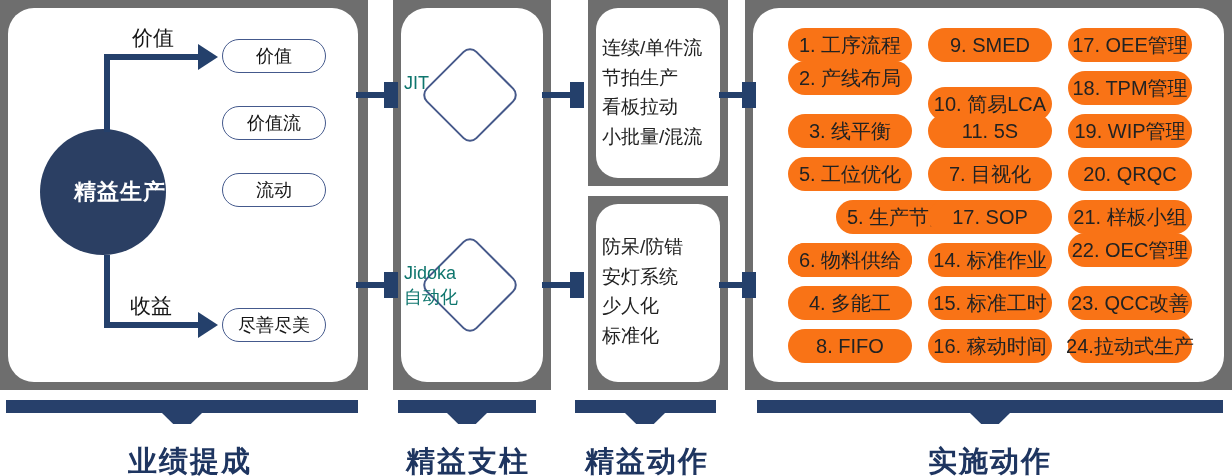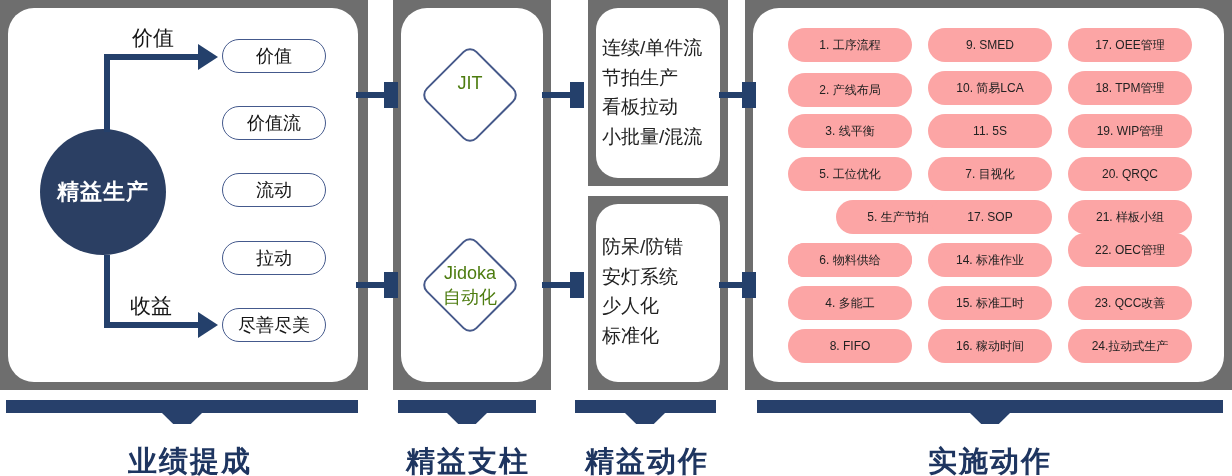--- a/index.html
+++ b/index.html
@@ -5,44 +5,44 @@
   * { margin:0; padding:0; box-sizing:border-box; }
   body { background:#ffffff; font-family:"Liberation Sans","DejaVu Sans",sans-serif; }
   #canvas { position:relative; width:1232px; height:476px; background:#ffffff; overflow:hidden; }
 
   .frame { position:absolute; background:#6e6e6e; }
   .card  { position:absolute; background:#ffffff; border-radius:26px; }
 
   
   .circle { position:absolute; left:40px; top:129px; width:126px; height:126px;
             border-radius:50%; background:#2b3f63; display:flex; align-items:center;
-            justify-content:center; color:#ffffff; font-size:22px; font-weight:bold;
+            justify-content:flex-end; color:#ffffff; font-size:22px; font-weight:bold;
             letter-spacing:1px; }
   .elbow  { position:absolute; background:#24406b; }
   .arrowhead { position:absolute; width:0; height:0;
                border-top:13px solid transparent; border-bottom:13px solid transparent;
                border-left:20px solid #24406b; }
   .flow-label { position:absolute; font-size:21px; color:#151515; font-weight:500; }
   .pill1 { position:absolute; left:222px; width:104px; height:34px; border-radius:17px;
            border:1.5px solid #44598c; background:#ffffff; display:flex; align-items:center;
            justify-content:center; font-size:18px; color:#151515; }
 
   
   .diamond { position:absolute; left:434px; width:72px; height:72px; background:#ffffff;
              border:2px solid #46598a; border-radius:10px; transform:rotate(45deg); }
-  .diamond-text { position:absolute; left:404px; width:132px; text-align:center;
-                  font-size:18px; color:#4d7c0f; line-height:24px; }
+  .diamond-text { position:absolute; left:404px; width:132px; 
+                  font-size:18px; color:#0f766e; line-height:24px; }
 
   
   .p3lines { position:absolute; left:602px; width:118px; font-size:19px; color:#222222;
              line-height:29.5px; }
 
   
-  .pill4 { position:absolute; width:124px; height:34px; border-radius:17px; background:#fca5a5;
-           display:flex; align-items:center; justify-content:center; font-size:12px;
+  .pill4 { position:absolute; width:124px; height:34px; border-radius:17px; background:#f97316;
+           display:flex; align-items:center; justify-content:center; font-size:20px;
            color:#222222; font-weight:500; white-space:nowrap; }
 
   
   .conn-bar  { position:absolute; height:6px; width:30px; background:#24406b; }
   .conn-head { position:absolute; width:14px; height:26px; background:#24406b; }
 
   
   .bbar { position:absolute; top:400px; height:13px; background:#27406b; }
   .bptr { position:absolute; top:413px; width:40px; height:11px; background:#27406b;
           clip-path:polygon(0 0,100% 0,72% 100%,28% 100%); }
@@ -78,21 +78,20 @@
   <div class="flow-label" style="left:132px;top:24px">价值</div>
 
   <div class="elbow" style="left:104px;top:255px;width:6px;height:73px"></div>
   <div class="elbow" style="left:104px;top:322px;width:96px;height:6px"></div>
   <div class="arrowhead" style="left:198px;top:312px"></div>
   <div class="flow-label" style="left:130px;top:292px">收益</div>
 
   <div class="pill1" style="top:39px">价值</div>
   <div class="pill1" style="top:106px">价值流</div>
   <div class="pill1" style="top:173px">流动</div>
-  <div class="pill1" style="top:241px">拉动</div>
   <div class="pill1" style="top:308px">尽善尽美</div>
 
   <div class="diamond" style="top:59px"></div>
   <div class="diamond-text" style="top:71px">
     <div>JIT</div>
   </div>
   <div class="diamond" style="top:249px"></div>
   <div class="diamond-text" style="top:261px">
     <div>Jidoka</div>
     <div>自动化</div>
@@ -105,31 +104,31 @@
     <div>标准化</div>
   </div>
   <div class="p3lines" style="top:33px">
     <div>连续/单件流</div>
     <div>节拍生产</div>
     <div>看板拉动</div>
     <div>小批量/混流</div>
   </div>
 
   <div class="pill4" style="left:788px;top:28px">1. 工序流程</div>
-  <div class="pill4" style="left:788px;top:73px">2. 产线布局</div>
+  <div class="pill4" style="left:788px;top:61px">2. 产线布局</div>
   <div class="pill4" style="left:788px;top:114px">3. 线平衡</div>
   <div class="pill4" style="left:788px;top:157px">5. 工位优化</div>
   <div class="pill4" style="left:836px;top:200px">5. 生产节拍</div>
   <div class="pill4" style="left:788px;top:243px"></div>
   <div class="pill4" style="left:788px;top:243px">6. 物料供给</div>
   <div class="pill4" style="left:788px;top:286px">4. 多能工</div>
   <div class="pill4" style="left:788px;top:329px">8. FIFO</div>
 
   <div class="pill4" style="left:928px;top:28px">9. SMED</div>
-  <div class="pill4" style="left:928px;top:71px">10. 简易LCA</div>
+  <div class="pill4" style="left:928px;top:87px">10. 简易LCA</div>
   <div class="pill4" style="left:928px;top:114px">11. 5S</div>
   <div class="pill4" style="left:928px;top:157px">7. 目视化</div>
   <div class="pill4" style="left:928px;top:200px">17. SOP</div>
   <div class="pill4" style="left:928px;top:243px">14. 标准作业</div>
   <div class="pill4" style="left:928px;top:286px">15. 标准工时</div>
   <div class="pill4" style="left:928px;top:329px">16. 稼动时间</div>
 
   <div class="pill4" style="left:1068px;top:28px">17. OEE管理</div>
   <div class="pill4" style="left:1068px;top:71px">18. TPM管理</div>
   <div class="pill4" style="left:1068px;top:114px">19. WIP管理</div>

